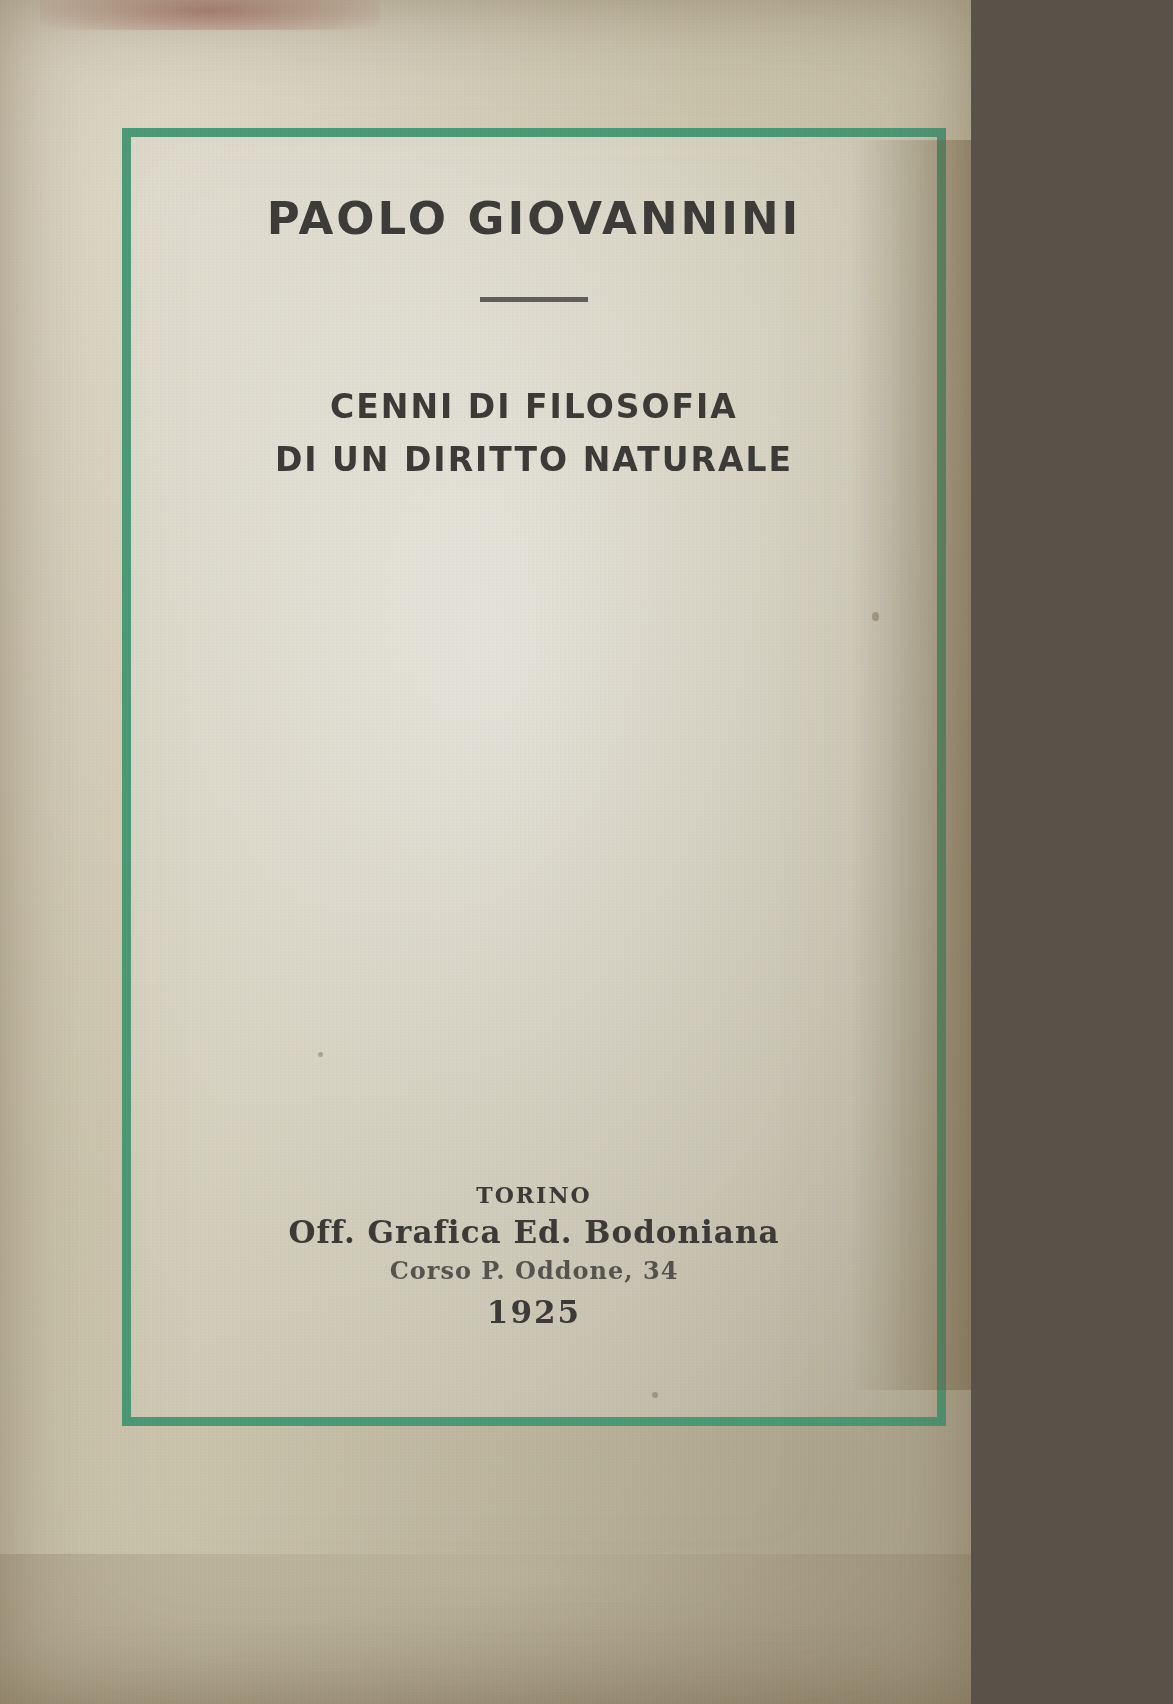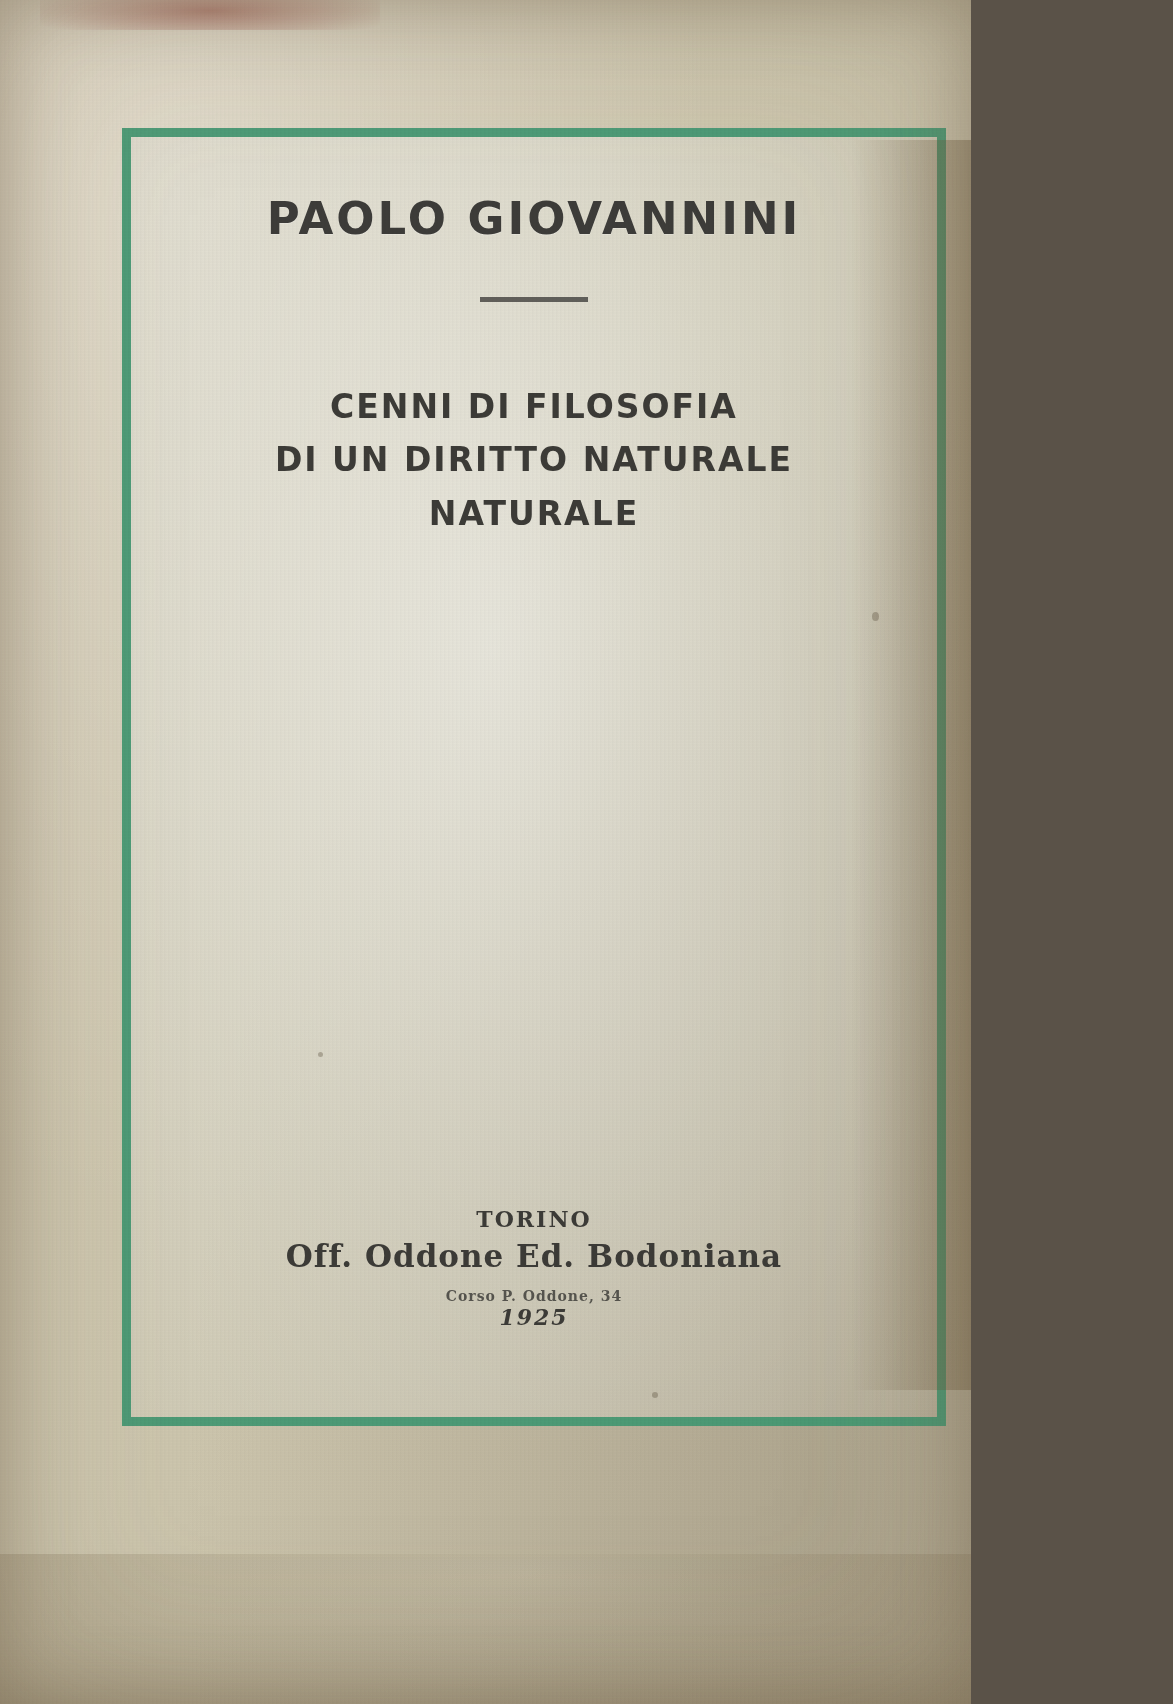--- a/index.html
+++ b/index.html
@@ -145,32 +145,31 @@
     font-weight: bold;
     letter-spacing: 2px;
   }
   .imprint .publisher {
     font-size: 31px;
     font-weight: bold;
     letter-spacing: 1px;
     margin-top: 6px;
   }
   .imprint .address {
-    font-size: 14px;
-    font-weight: bold;
-    letter-spacing: 1px;
-    margin-top: 14px;
+    font-size: 24px;
+    font-weight: bold;
+    letter-spacing: 1px;
+    margin-top: 6px;
     opacity: .82;
   }
   .imprint .year {
-    font-size: 22px;
+    font-size: 31px;
     font-weight: bold;
     letter-spacing: 2px;
-    margin-top: 0;
-    font-style: italic;
+    margin-top: 9px;
   }
   .speck {
     position: absolute;
     border-radius: 50%;
     background: rgba(90,78,58,0.35);
     pointer-events: none;
   }
 </style>
 </head>
 <body>
@@ -183,26 +182,25 @@
   <div class="content">
 
     <div class="author">PAOLO GIOVANNINI</div>
 
 
     <div class="rule"></div>
 
     <div class="subtitle">
       <div>CENNI DI FILOSOFIA</div>
       <div>DI UN DIRITTO NATURALE</div>
-      <div>NATURALE</div>
     </div>
 
     <div class="imprint">
       <div class="city">TORINO</div>
-      <div class="publisher">Off. Oddone Ed. Bodoniana</div>
+      <div class="publisher">Off. Grafica Ed. Bodoniana</div>
       <div class="address">Corso P. Oddone, 34</div>
       <div class="year">1925</div>
     </div>
 
   </div>
 
   <div class="smudge" id="smudge-top"></div>
   <div class="smudge" id="smudge-right"></div>
   <div class="smudge" id="smudge-bottom"></div>
 

